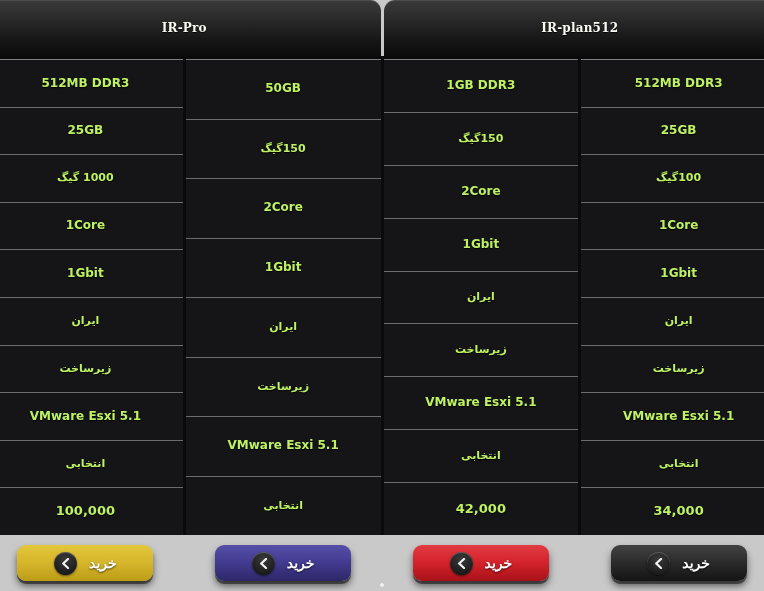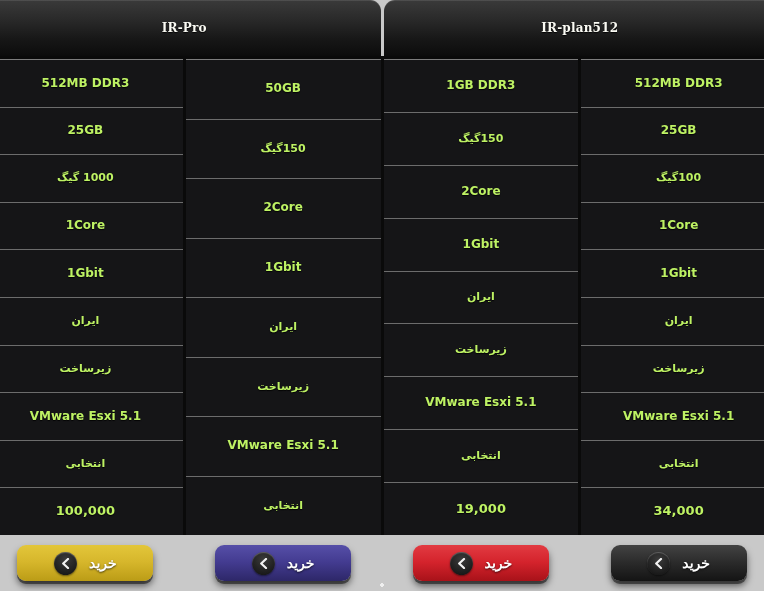--- a/index.html
+++ b/index.html
@@ -283,21 +283,21 @@
       <div class="feature-cell">
           <span class="cell-text rtl">زیرساخت</span>
         </div>
       <div class="feature-cell">
           <span class="cell-text">VMware Esxi 5.1</span>
         </div>
       <div class="feature-cell">
           <span class="cell-text rtl">انتخابی</span>
         </div>
       <div class="feature-cell">
-          <span class="cell-text price">19,000</span>
+          <span class="cell-text price">42,000</span>
         </div>
     </div>
 
     <div class="plan-column">
       <div class="feature-cell">
           <span class="cell-text">512MB DDR3</span>
         </div>
       <div class="feature-cell">
           <span class="cell-text">25GB</span>
         </div>

